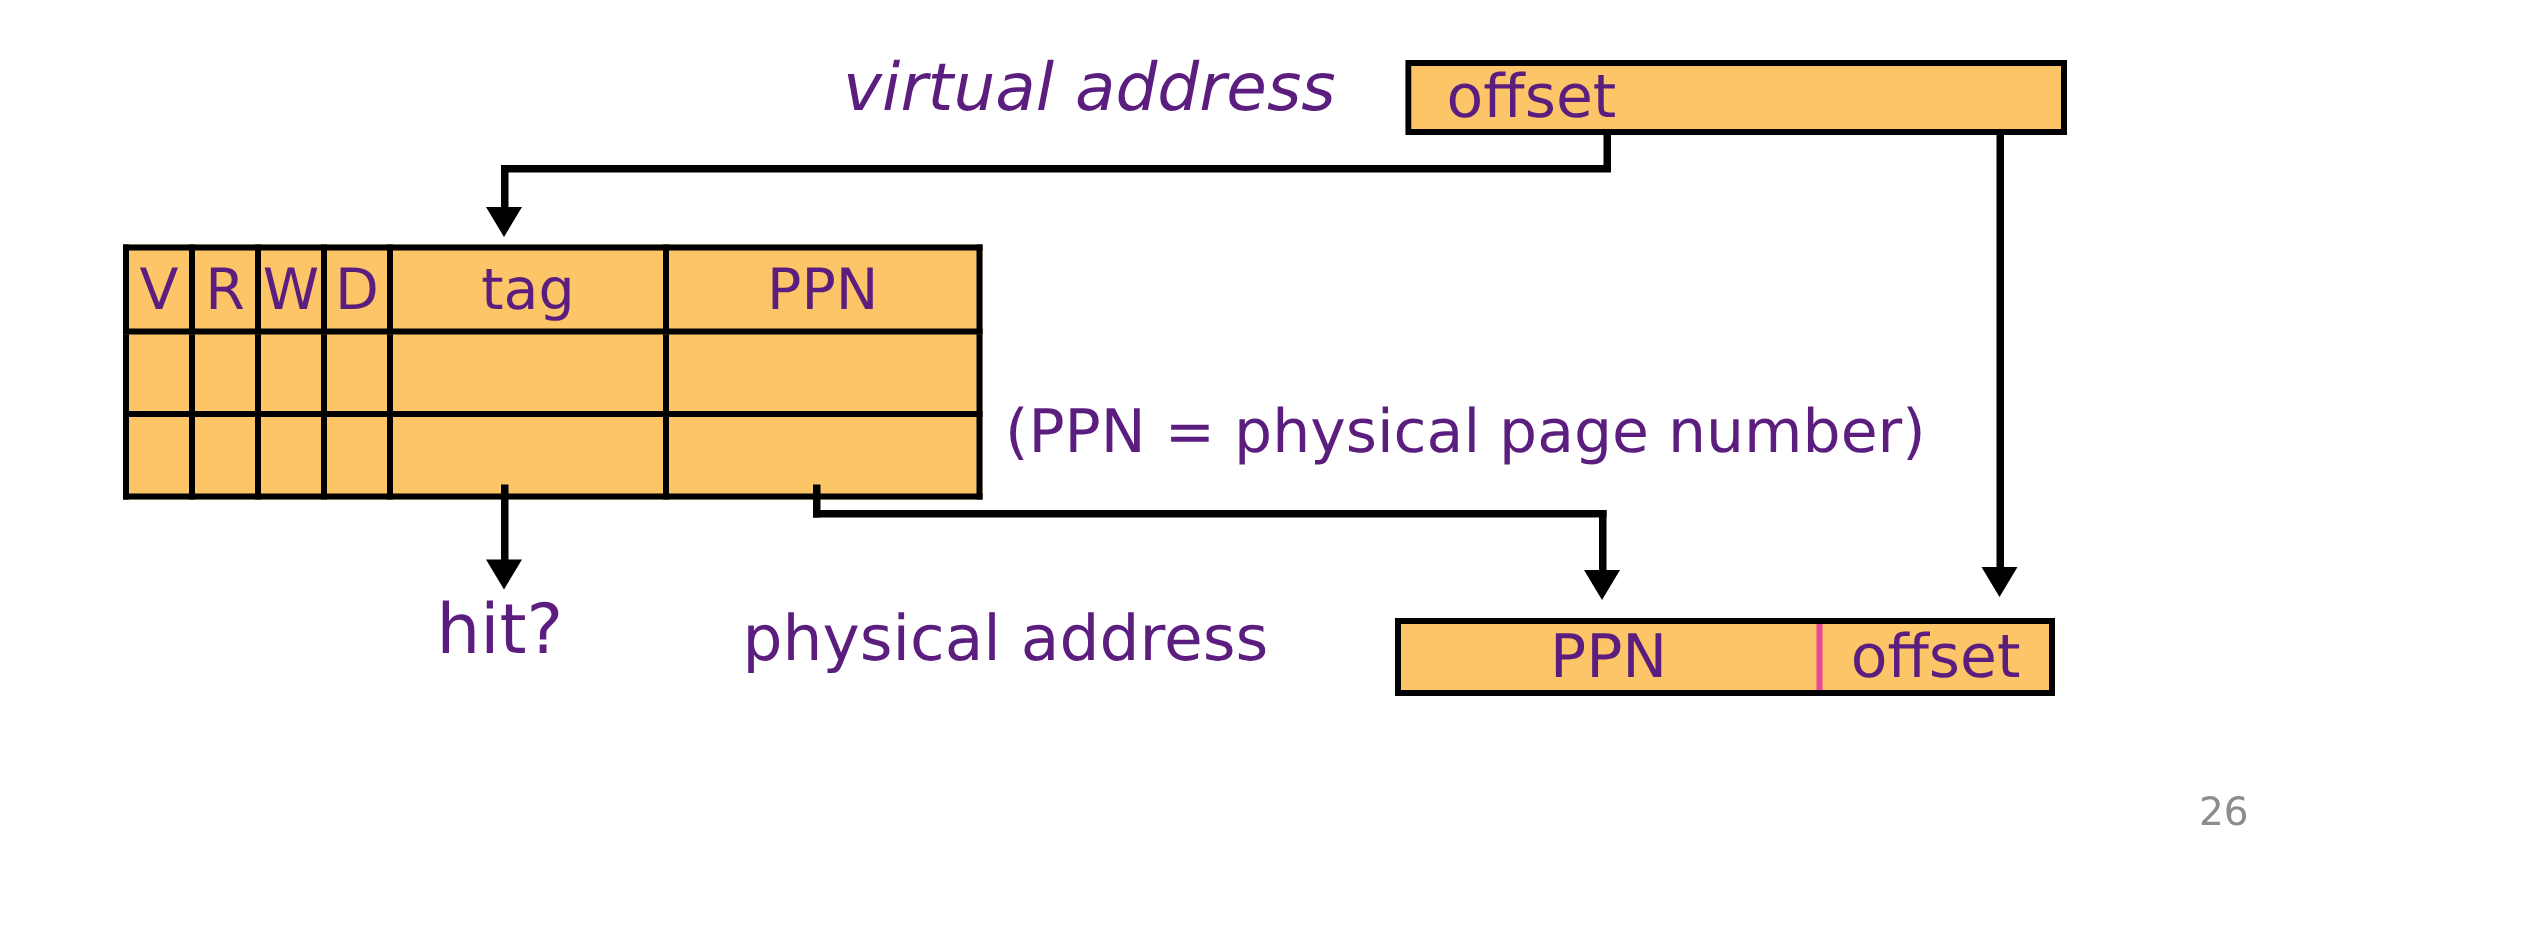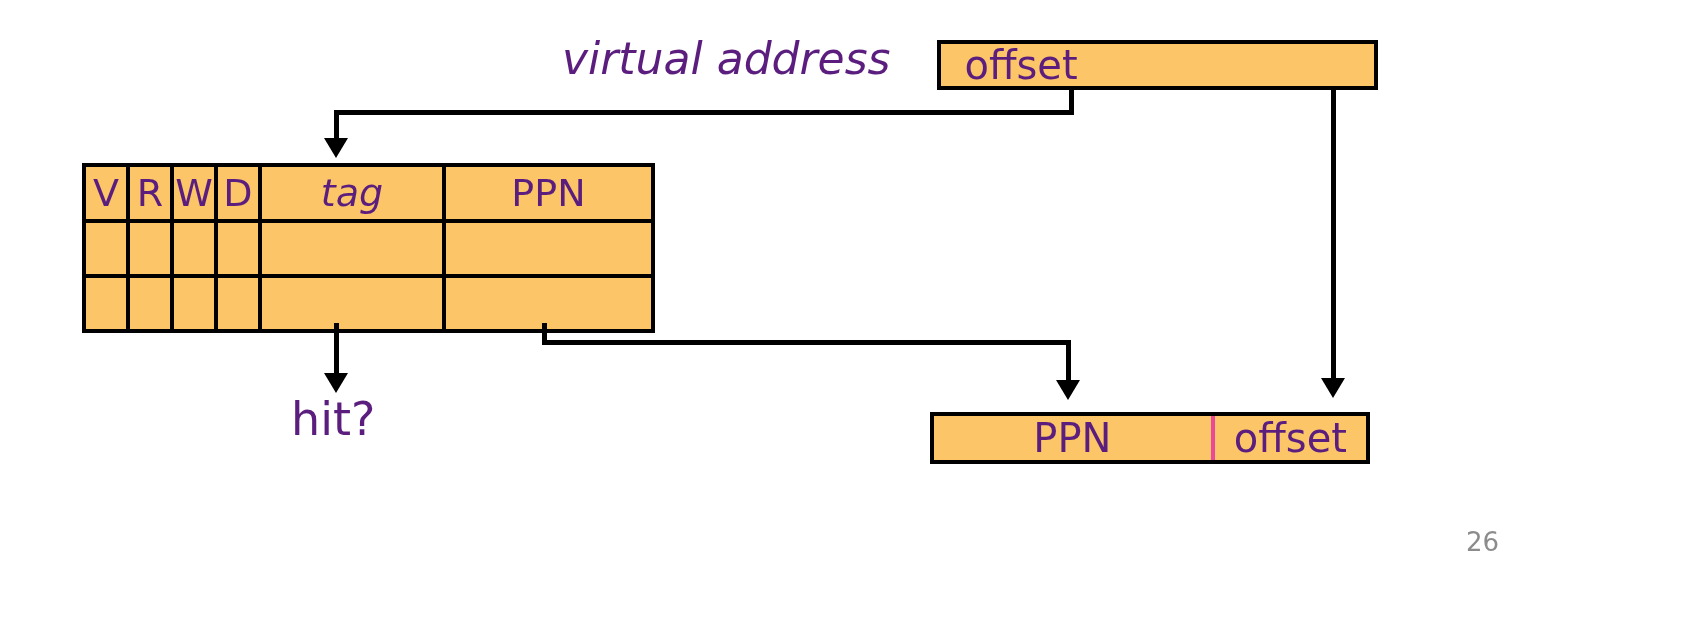--- a/index.html
+++ b/index.html
@@ -112,21 +112,21 @@
     background: #FBC568;
     color: #5B1E7E;
     font-size: 38px;
     line-height: 1;
     text-align: center;
     vertical-align: middle;
     padding: 0;
     height: 52px;
   }
   #tlb-table td.col-flag { width: 40px; }
-  #tlb-table td.col-tag  { width: 180px; font-style: italic; }
+  #tlb-table td.col-tag  { width: 180px; }
   #tlb-table td.col-ppn  { width: 205px; }
   #tlb-table tr.data-row td { height: 51px; }
 
   
   .line {
     background: #000000;
   }
   .line-h { height: 5px; }
   .line-v { width: 5px; }
 
@@ -182,31 +182,33 @@
       <td class="col-flag"></td>
       <td class="col-flag"></td>
       <td class="col-flag"></td>
       <td class="col-flag"></td>
       <td class="col-tag"></td>
       <td class="col-ppn"></td>
     </tr>
   </tbody>
     </table>
 
+  <div class="abs label" id="ppn-legend">(PPN = physical page number)</div>
 
   <div class="abs line line-v" style="left:334px; top:323px; height:52px;"></div>
   <div class="abs arrow-down" style="left:324px; top:373px;"></div>
 
   <div class="abs line line-v" style="left:542px; top:323px; height:22px;"></div>
   <div class="abs line line-h" style="left:542px; top:340px; width:529px;"></div>
   <div class="abs line line-v" style="left:1066px; top:340px; height:42px;"></div>
   <div class="abs arrow-down" style="left:1056px; top:380px;"></div>
 
   <div class="abs label" id="hit-label">hit?</div>
 
+  <div class="abs label" id="physical-address-label">physical address</div>
 
   <div class="abs addr-bar" id="physical-address-bar">
     <div class="addr-cell cell-ppn">PPN</div>
     <div class="addr-cell cell-offset">offset</div>
   </div>
 
   <div class="abs" id="page-number">26</div>
 
 </div>
 

